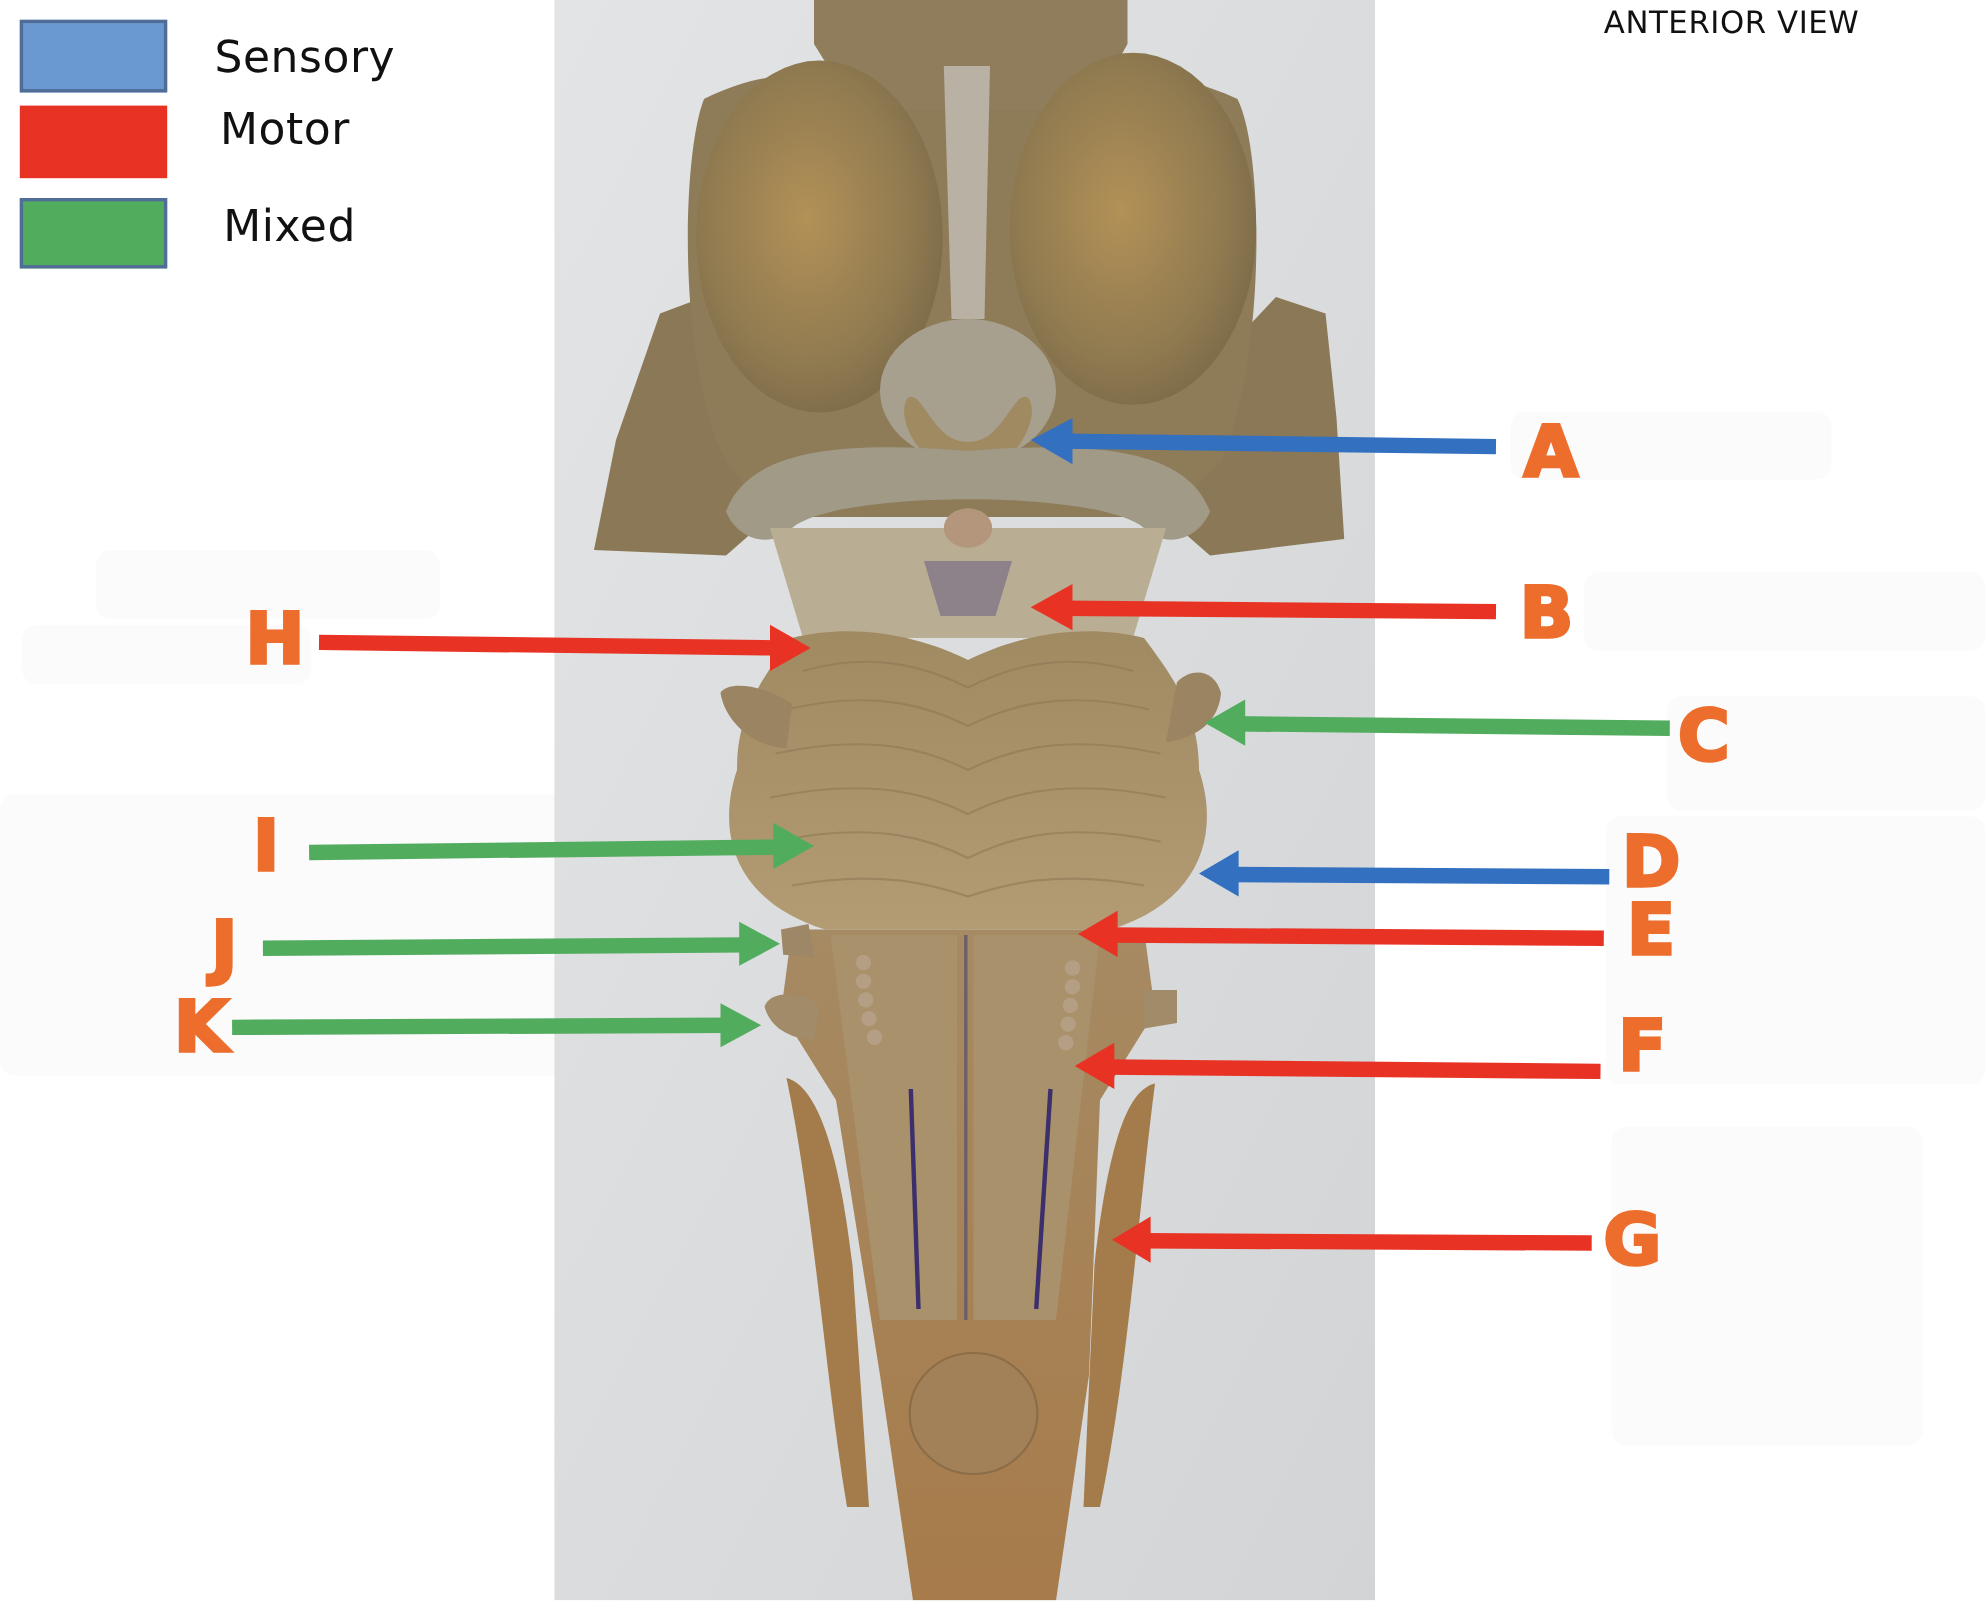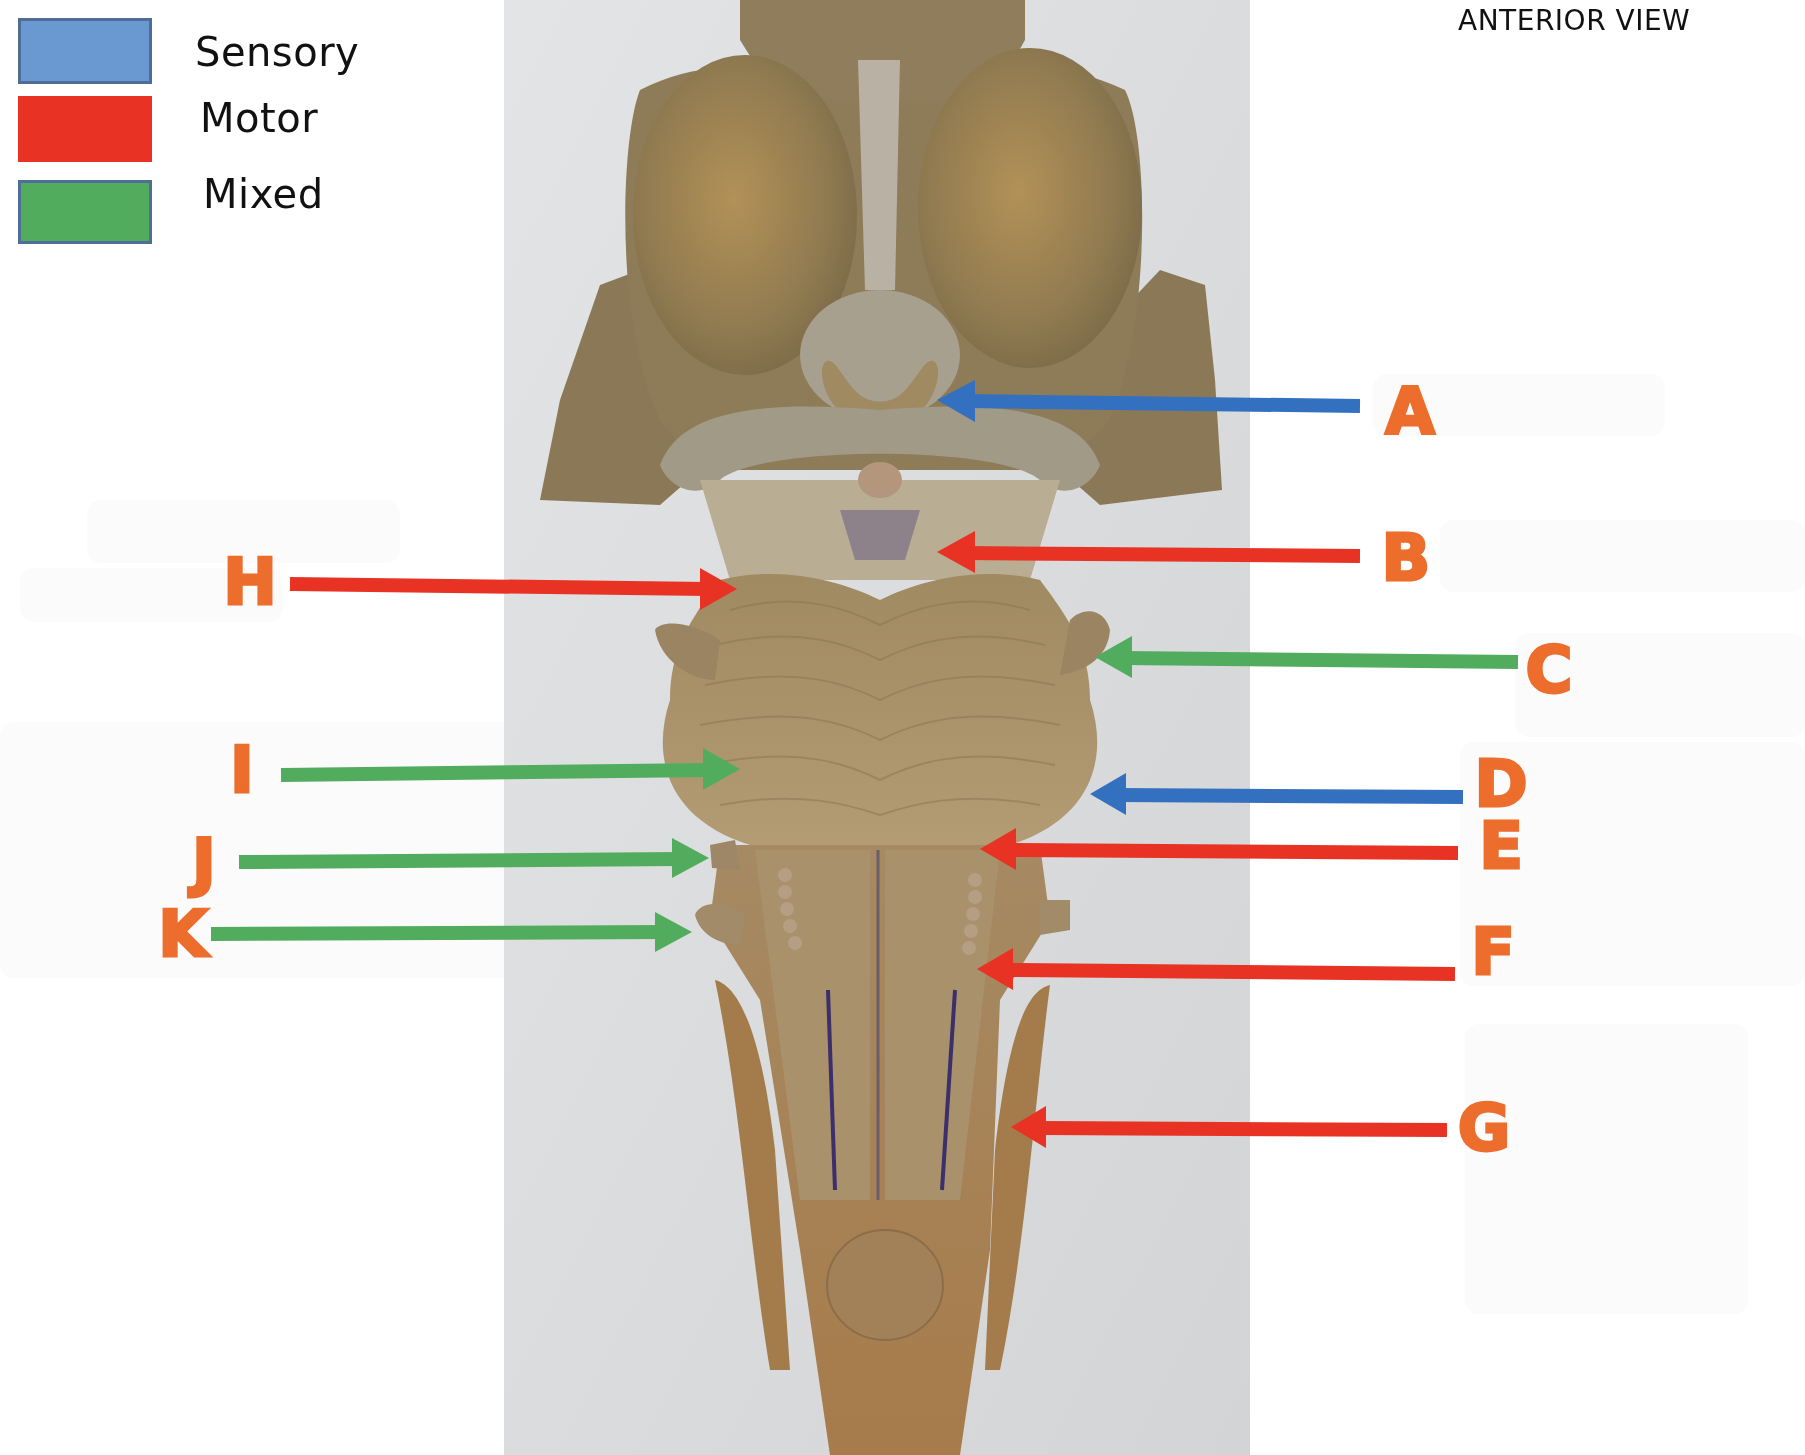--- a/index.html
+++ b/index.html
@@ -21,21 +21,21 @@
 
 <div id="stage">
 
   <div class="legend-swatch" style="left:18px;top:18px;width:134px;height:66px;background:#6a98d0;border:3px solid #4f6d96;"></div>
   <div class="legend-label" style="left:195px;top:32px;">Sensory</div>
 
   <div class="legend-swatch" style="left:18px;top:96px;width:134px;height:66px;background:#e83224;"></div>
   <div class="legend-label" style="left:200px;top:98px;">Motor</div>
 
   <div class="legend-swatch" style="left:18px;top:180px;width:134px;height:64px;background:#52ac5e;border:3px solid #4f6d96;"></div>
-  <div class="legend-label" style="left:203px;top:174px;">Mixed</div>
+  <div class="legend-label" style="left:203px;top:186px;">Mixed</div>
 
   <div class="view-title">ANTERIOR VIEW</div>
 
   <div class="answer-box" style="left:1373px;top:374px;width:292px;height:62px;"></div>
   <div class="answer-box" style="left:1440px;top:520px;width:365px;height:72px;"></div>
   <div class="answer-box" style="left:1515px;top:633px;width:290px;height:104px;"></div>
   <div class="answer-box" style="left:1460px;top:742px;width:345px;height:244px;"></div>
   <div class="answer-box" style="left:1465px;top:1024px;width:283px;height:290px;"></div>
   <div class="answer-box" style="left:87px;top:500px;width:313px;height:63px;"></div>
   <div class="answer-box" style="left:20px;top:568px;width:263px;height:54px;"></div>

